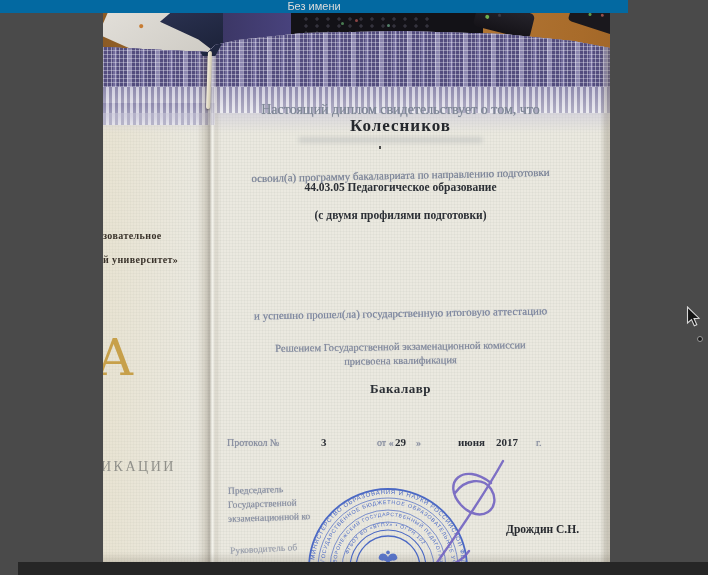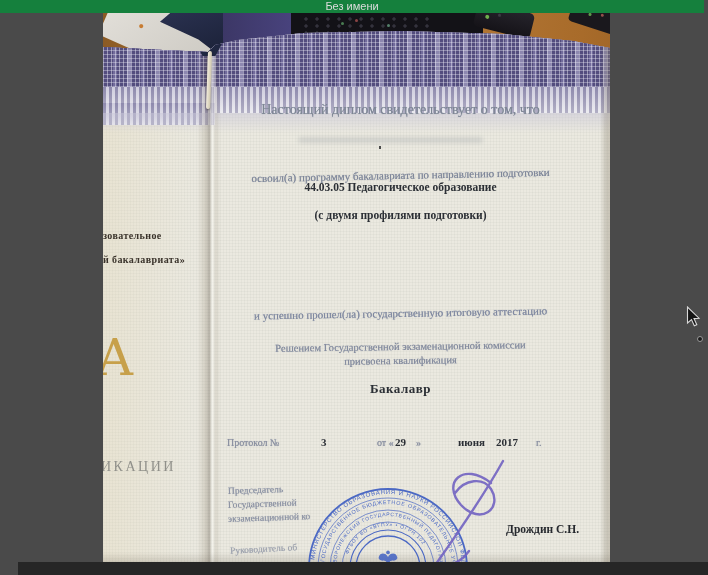--- a/index.html
+++ b/index.html
@@ -1,19 +1,19 @@
 <!DOCTYPE html>
 <html><head>
 <meta charset="utf-8">
 <style>
   html,body{margin:0;padding:0;background:#4a4a4a;}
   .screen{position:relative;width:708px;height:575px;background:#4a4a4a;overflow:hidden;
           font-family:"Liberation Serif","DejaVu Serif",serif;}
   
-  .titlebar{position:absolute;left:0;top:0;width:704px;height:13px;background:#15803d;
+  .titlebar{position:absolute;left:0;top:0;width:628px;height:13px;background:#0369a1;
             color:#dcdcdc;font-family:"Liberation Sans",sans-serif;font-size:11px;
             line-height:12px;text-align:center;overflow:hidden;}
   .bottombar{position:absolute;left:18px;top:562px;width:690px;height:13px;background:#262626;}
   
   .photo{position:absolute;left:103px;top:13px;width:507px;height:549px;overflow:hidden;
          background:linear-gradient(100deg,#8a5a24 0%,#a96f2e 18%,#b97e3c 48%,#a86b2a 80%,#935d22 100%);}
   .paper{position:absolute;left:5px;top:-25px;width:125px;height:75px;z-index:1;transform:rotate(24deg);
          background-image:radial-gradient(circle at 14px 34px,#c77c33 1.5px,transparent 2.5px),
                           radial-gradient(circle at 36px 50px,#c77c33 1.5px,transparent 2.5px),
                           linear-gradient(120deg,#e6e3dd,#c9c6bf);}
@@ -141,26 +141,27 @@
       <div class="band-mid"></div>
       <div class="band-mid-left"></div>
       <div class="band-fade"></div>
       <div class="spine-shade"></div>
       <div class="spine-notch"></div>
       <div class="ribbon"></div>
       <div class="right-shade"></div>
       <div class="bottom-shade"></div>
 
       <div class="lp lp1">зовательное</div>
-      <div class="lp lp2">й бакалавриата»</div>
+      <div class="lp lp2">й университет»</div>
       <div class="lp lpA">А</div>
       <div class="lp lp3">ИКАЦИИ</div>
 
       <div class="rp">
         <div class="rl intro soft">Настоящий диплом свидетельствует о том, что</div>
+        <div class="rl surname">Колесников</div>
         <div class="smudge"></div>
         <div class="namedot"></div>
         <div class="rl program soft">освоил(а) программу бакалавриата по направлению подготовки</div>
         <div class="rl spec1">44.03.05 Педагогическое образование</div>
         <div class="rl spec2">(с двумя профилями подготовки)</div>
         <div class="rl attest soft">и успешно прошел(ла) государственную итоговую аттестацию</div>
         <div class="rl dec1 soft">Решением Государственной экзаменационной комиссии</div>
         <div class="rl dec2 soft">присвоена квалификация</div>
         <div class="rl qual">Бакалавр</div>
 

